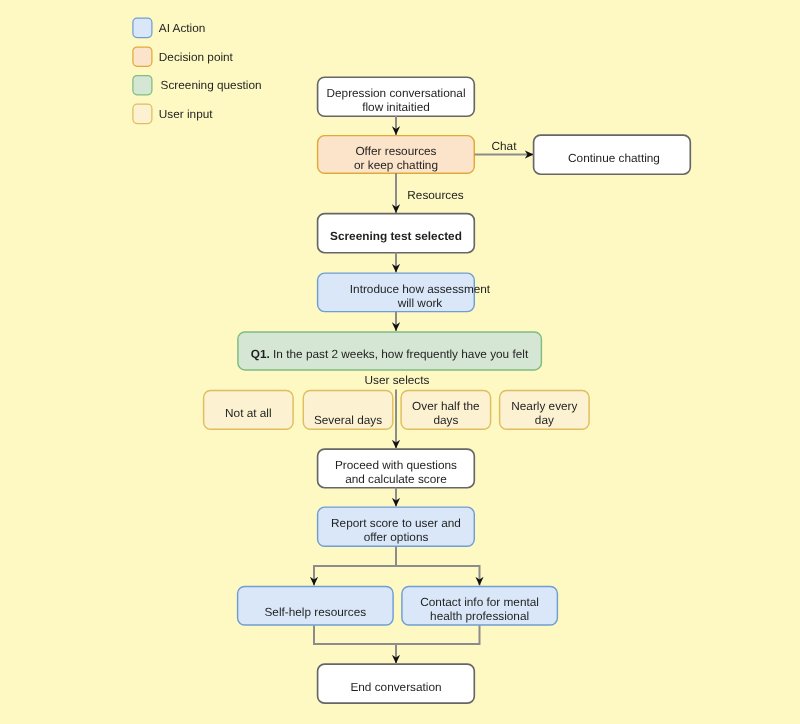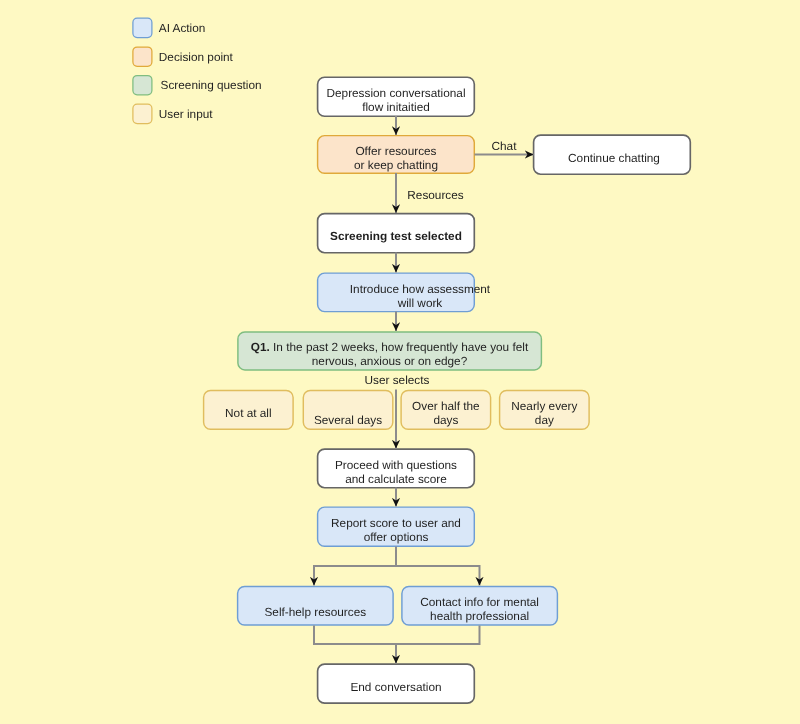--- a/index.html
+++ b/index.html
@@ -103,21 +103,20 @@
   <div class="node" style="left:317.5px;top:272.5px;width:157px;height:39px;margin-left:24px;">
     <span>
         <span class="txt">Introduce how assessment</span>
         <span class="txt">will work</span>
       </span>
   </div>
 
   <div class="node" style="left:237px;top:331px;width:305px;height:39px;">
     <span>
         <span class="txt"><b>Q1.</b><span> In the past 2 weeks, how frequently have you felt</span></span>
-        <span class="txt">nervous, anxious or on edge?</span>
       </span>
   </div>
 
   <div class="node" style="left:203.1px;top:389.9px;width:90.5px;height:39.3px;">
     <span class="txt">Not at all</span>
   </div>
   <div class="node" style="left:302.8px;top:389.9px;width:90.5px;height:54px;">
     <span class="txt">Several days</span>
   </div>
   <div class="node" style="left:400.6px;top:389.9px;width:90.5px;height:39.3px;">

